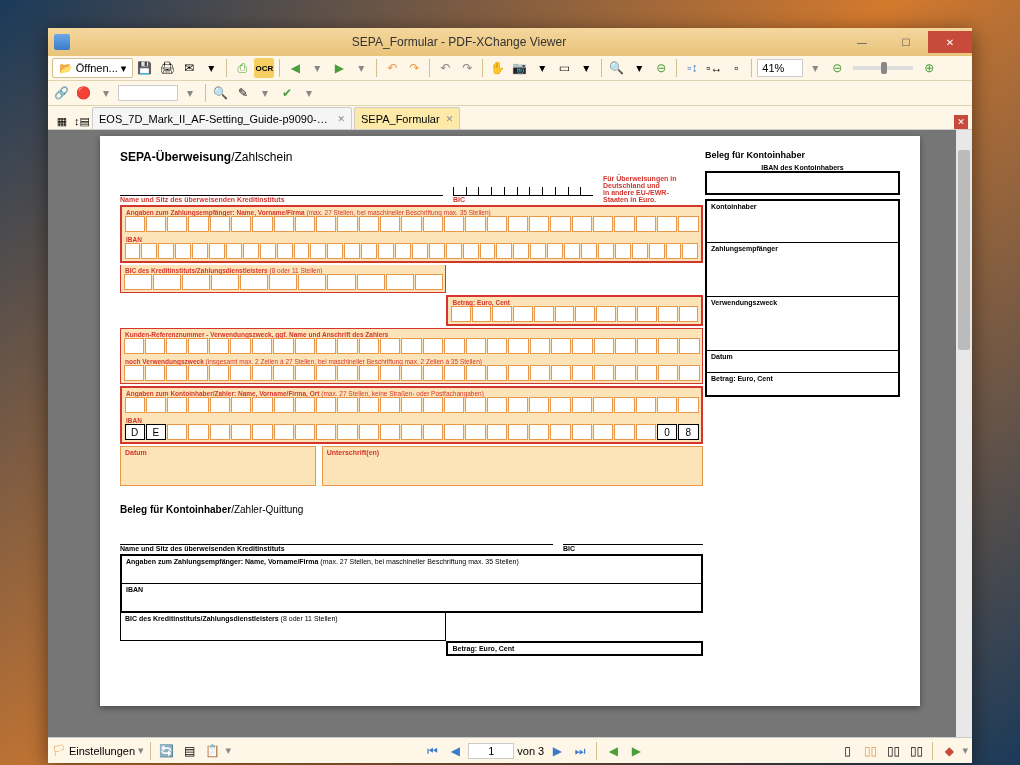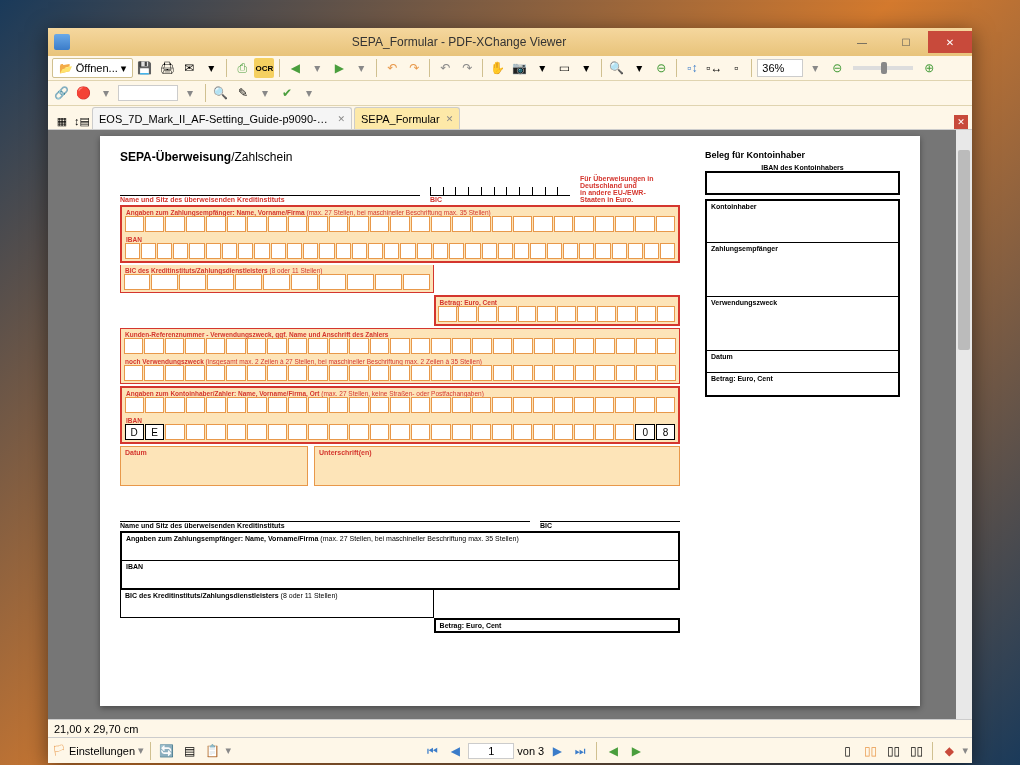--- a/index.html
+++ b/index.html
@@ -24,21 +24,21 @@
 .tabbar { height: 24px; background: #fef7e8; border-bottom: 1px solid #ccc; display: flex; align-items: flex-end; padding: 0 4px; }
 .tabbar-icon { width: 16px; height: 16px; margin: 0 2px; display: inline-flex; align-items: center; justify-content: center; }
 .doctab { height: 22px; padding: 0 6px; border: 1px solid #ccc; border-bottom: none; background: #f5f5f5; display: flex; align-items: center; font-size: 11px; max-width: 260px; border-radius: 3px 3px 0 0; margin-right: 2px; }
 .doctab.active { background: #fde9a8; margin-top: 25px; }
 .doctab-close { margin-left: 6px; font-size: 9px; color: #888; }
 .close-all { margin-left: auto; width: 14px; height: 14px; background: #c84a3b; color: #fff; font-size: 9px; display:flex;align-items:center;justify-content:center; }
 .viewport { flex: 1; background: #767676; overflow: hidden; position: relative; display: flex; justify-content: center; padding-top: 6px; }
 .page { width: 820px; height: 570px; background: #fff; box-shadow: 0 2px 6px rgba(0,0,0,0.4); padding: 14px 20px; font-size: 8px; overflow: hidden; }
 .scrollbar-v { position: absolute; right: 0; top: 0; width: 16px; height: 100%; background: #e8e8e8; }
 .scrollbar-v .thumb { position: absolute; left: 2px; width: 12px; top: 20px; height: 200px; background: #bbb; border-radius: 2px; }
-.sepa-row { display: flex; gap: 25px; }
+.sepa-row { display: flex; gap: 2px; }
 .sepa-left { flex: 1; }
 .sepa-right { width: 195px; }
 .sepa-title { font-size: 12px; font-weight: bold; }
 .sepa-title .thin { font-weight: normal; }
 .tickrow { height: 18px; border-bottom: 1px solid #000; display: flex; }
 .tick { flex: 1; border-left: 1px solid #000; height: 8px; align-self: flex-end; }
 .redtext { color: #d4362e; font-size: 7px; font-weight: bold; }
 .blacktext { color: #000; font-size: 7px; font-weight: bold; }
 .orange-box { background: #fde4b8; border: 2px solid #d4362e; margin-top: 2px; }
 .orange-box.thin { border-width: 1px; }
@@ -107,21 +107,21 @@
     <span class="tbtn">▾</span>
     <span class="tsep"></span>
     <span class="tbtn ico blue">🔍</span>
     <span class="tbtn">▾</span>
     <span class="tbtn ico green">⊖</span>
     <span class="tsep"></span>
     <span class="tbtn ico blue">▫↕</span>
     <span class="tbtn ico">▫↔</span>
     <span class="tbtn ico">▫</span>
     <span class="tsep"></span>
-    <span class="zoom-box">36%</span>
+    <span class="zoom-box">41%</span>
     <span class="tbtn gray">▾</span>
     <span class="tbtn ico green">⊖</span>
     <span style="width:60px;height:4px;background:#ddd;margin:0 4px;position:relative;">
         <span style="position:absolute;left:28px;top:-4px;width:6px;height:12px;background:#888;border-radius:2px;"></span>
       </span>
     <span class="tbtn ico green">⊕</span>
   </div>
 
   <div class="toolbar">
     <span class="tbtn ico blue">🔗</span>
@@ -417,20 +417,21 @@
           <div class="sig-row">
             <div class="sig-box">
                 <div class="redtext">Datum</div>
               </div>
             <div class="sig-box" style="flex:2;">
                 <div class="redtext">Unterschrift(en)</div>
               </div>
           </div>
 
           <div style="margin-top:18px;">
+            <div class="sepa-title" style="font-size:10px;"><span>Beleg für Kontoinhaber</span><span class="thin">/Zahler-Quittung</span></div>
             <div style="display:flex;gap:10px;align-items:flex-end;margin-top:12px;">
               <div style="flex:1;">
                   <div class="tickrow"></div>
                   <div class="blacktext">Name und Sitz des überweisenden Kreditinstituts</div>
                 </div>
               <div style="width:140px;">
                   <div class="tickrow"></div>
                   <div class="blacktext">BIC</div>
                 </div>
             </div>
@@ -465,23 +466,20 @@
             <div class="beleg-section" style="min-height:22px;border-bottom:none;">Betrag: Euro, Cent</div>
           </div>
         </div>
       </div>
     </div>
     <div class="scrollbar-v">
         <div class="thumb"></div>
       </div>
   </div>
 
-  <div class="statusbar">
-    <span>21,00 x 29,70 cm</span>
-  </div>
 
   <div class="bottombar">
     <span class="ico orange">🏳</span>
     <span>Einstellungen</span>
     <span class="gray">▾</span>
     <span class="tsep"></span>
     <span class="tbtn ico green">🔄</span>
     <span class="tbtn ico">▤</span>
     <span class="tbtn ico orange">📋</span>
     <span class="gray">▾</span>

